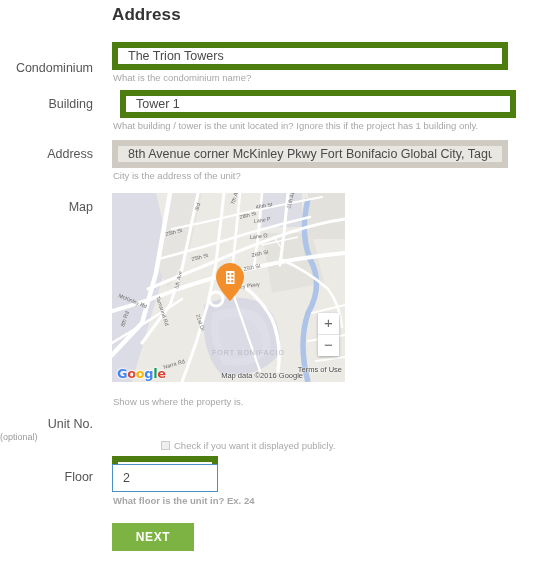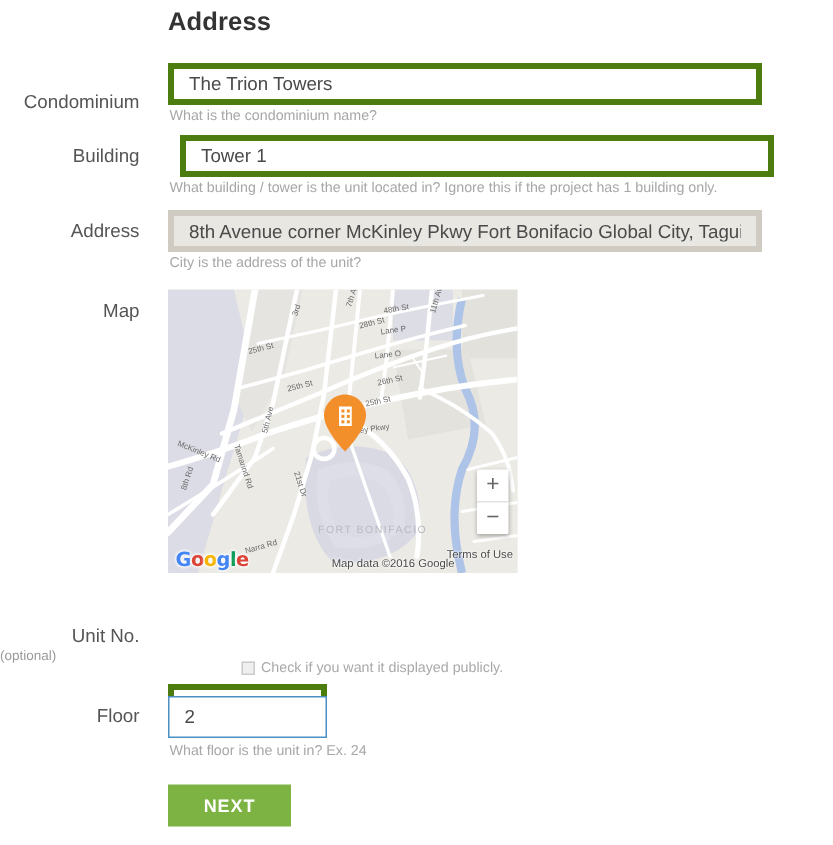--- a/index.html
+++ b/index.html
@@ -52,21 +52,21 @@
     font-size: 9px;
     color: #9a9a9a;
   }
 
   .text-input {
     position: absolute;
     left: 112px;
     width: 396px;
     height: 28px;
     box-sizing: border-box;
-    border: 4px solid #4d7c0f;
+    border: 6px solid #4d7c0f;
     background: #ffffff;
     font-family: "Liberation Sans", sans-serif;
     font-size: 12.5px;
     color: #4a4a4a;
     padding: 0 10px;
     border-radius: 0;
     outline: none;
   }
   .text-input.disabled {
     background: #e9e7e2;
@@ -310,33 +310,34 @@
       <div class="zoom-in">+</div>
       <div class="zoom-out">−</div>
     </div>
 
     <div class="google-logo"><span class="g1">G</span><span class="g2">o</span><span class="g3">o</span><span class="g4">g</span><span class="g5">l</span><span class="g6">e</span></div>
 
     <div class="map-attrib">Map data ©2016 Google</div>
     <div class="map-terms">Terms of Use</div>
   </div>
 
+  <div class="help-text" style="top:396px;">Show us where the property is.</div>
 
   <div class="form-row" style="top:412px;">
     <div class="field-label" style="top:5px;">Unit No.</div>
     <div class="field-sublabel" style="top:20px;">(optional)</div>
     <input class="text-input small" style="top: 0px; margin-top: 44px;" type="text" value="24">
   </div>
 
   <div class="cb-row">
     <span class="cb-box"></span>
     <span class="cb-label">Check if you want it displayed publicly.</span>
   </div>
 
   <div class="form-row" style="top:464px;">
     <div class="field-label" style="top:6px;">Floor</div>
     <input class="text-input small focused" style="top: 0px;" type="text" value="2">
-    <div class="help-text" style="top:31px;">What floor is the unit in? Ex. 24</div>
+    <div class="help-text" style="top:31px;font-weight:bold;">What floor is the unit in? Ex. 24</div>
   </div>
 
   <button class="next-btn">NEXT</button>
 
 </div>
 
 </body></html>

